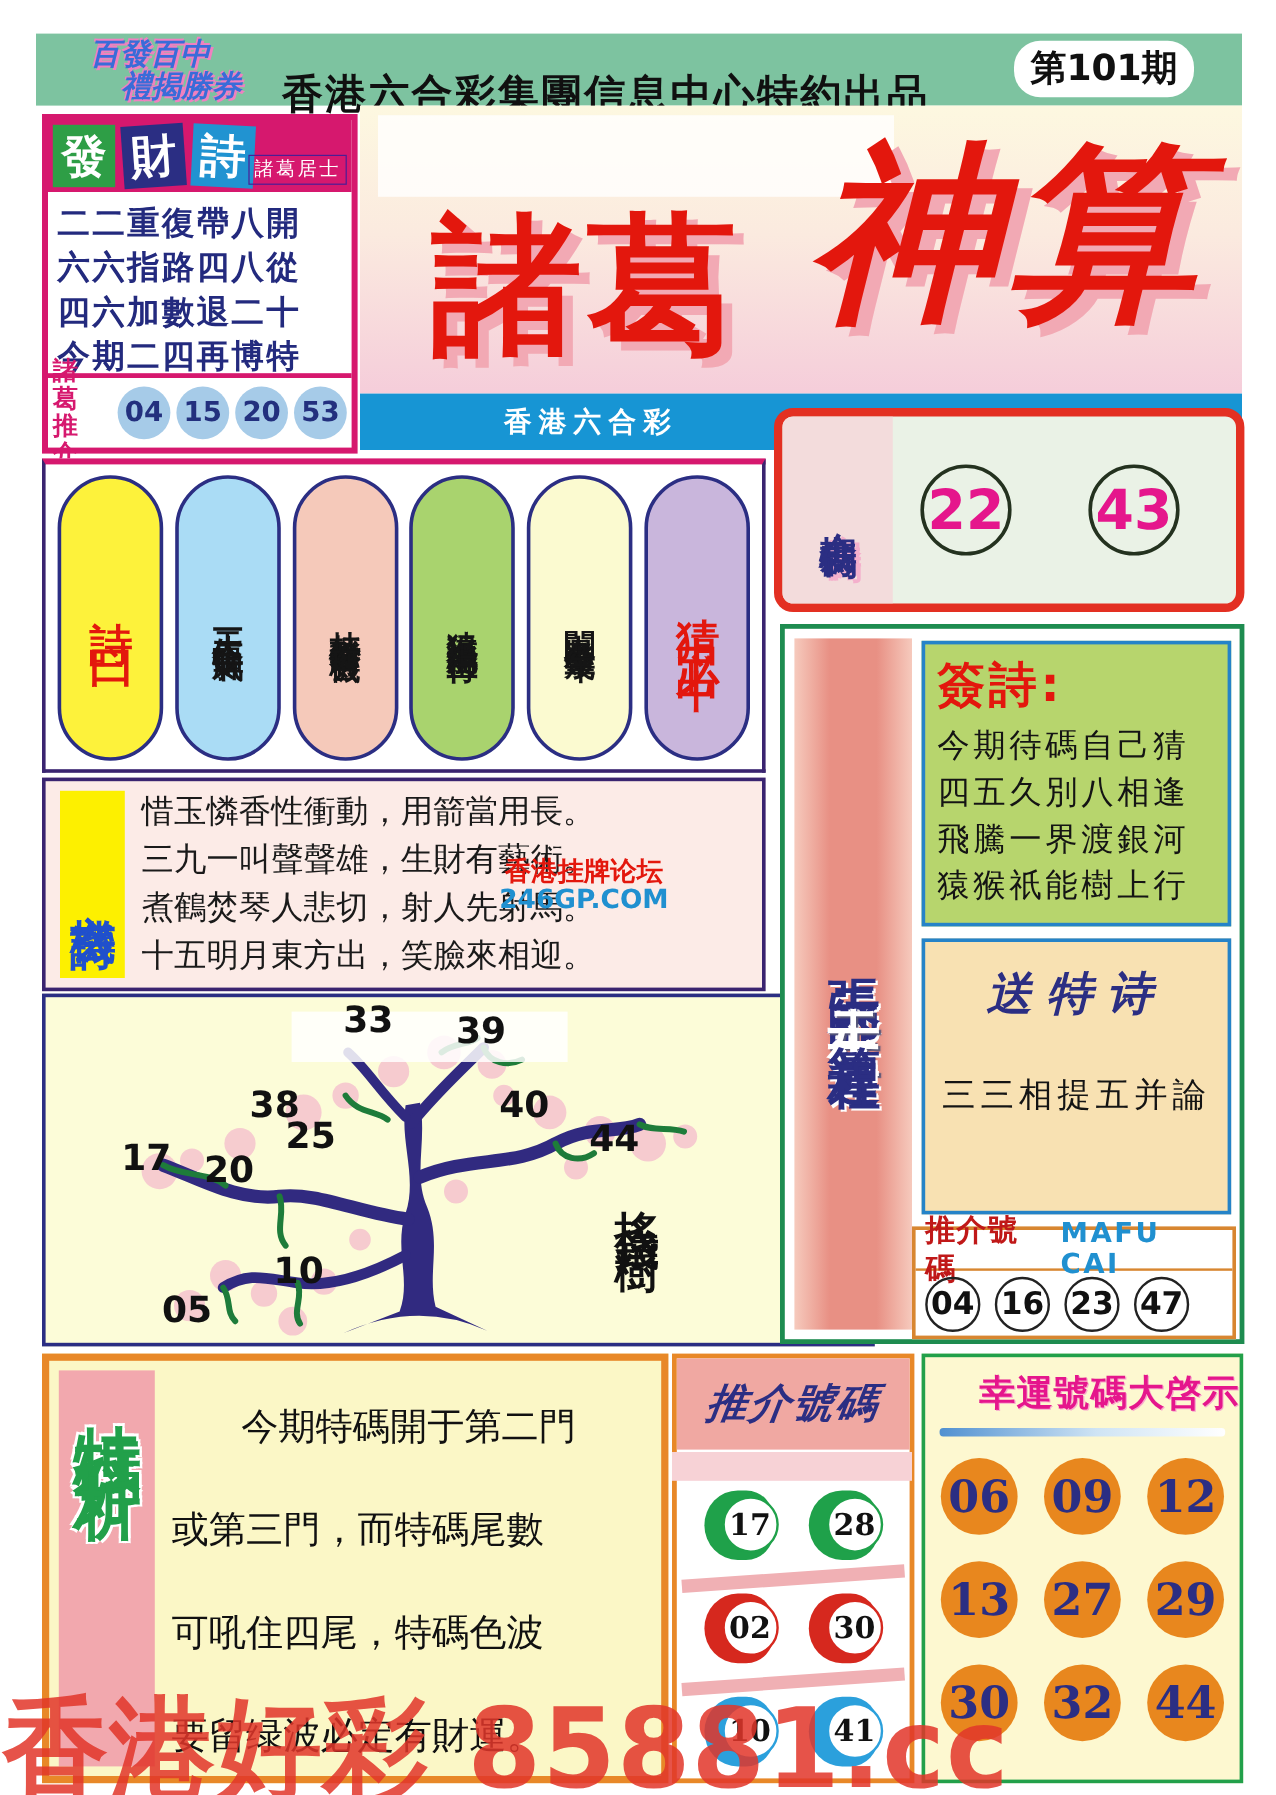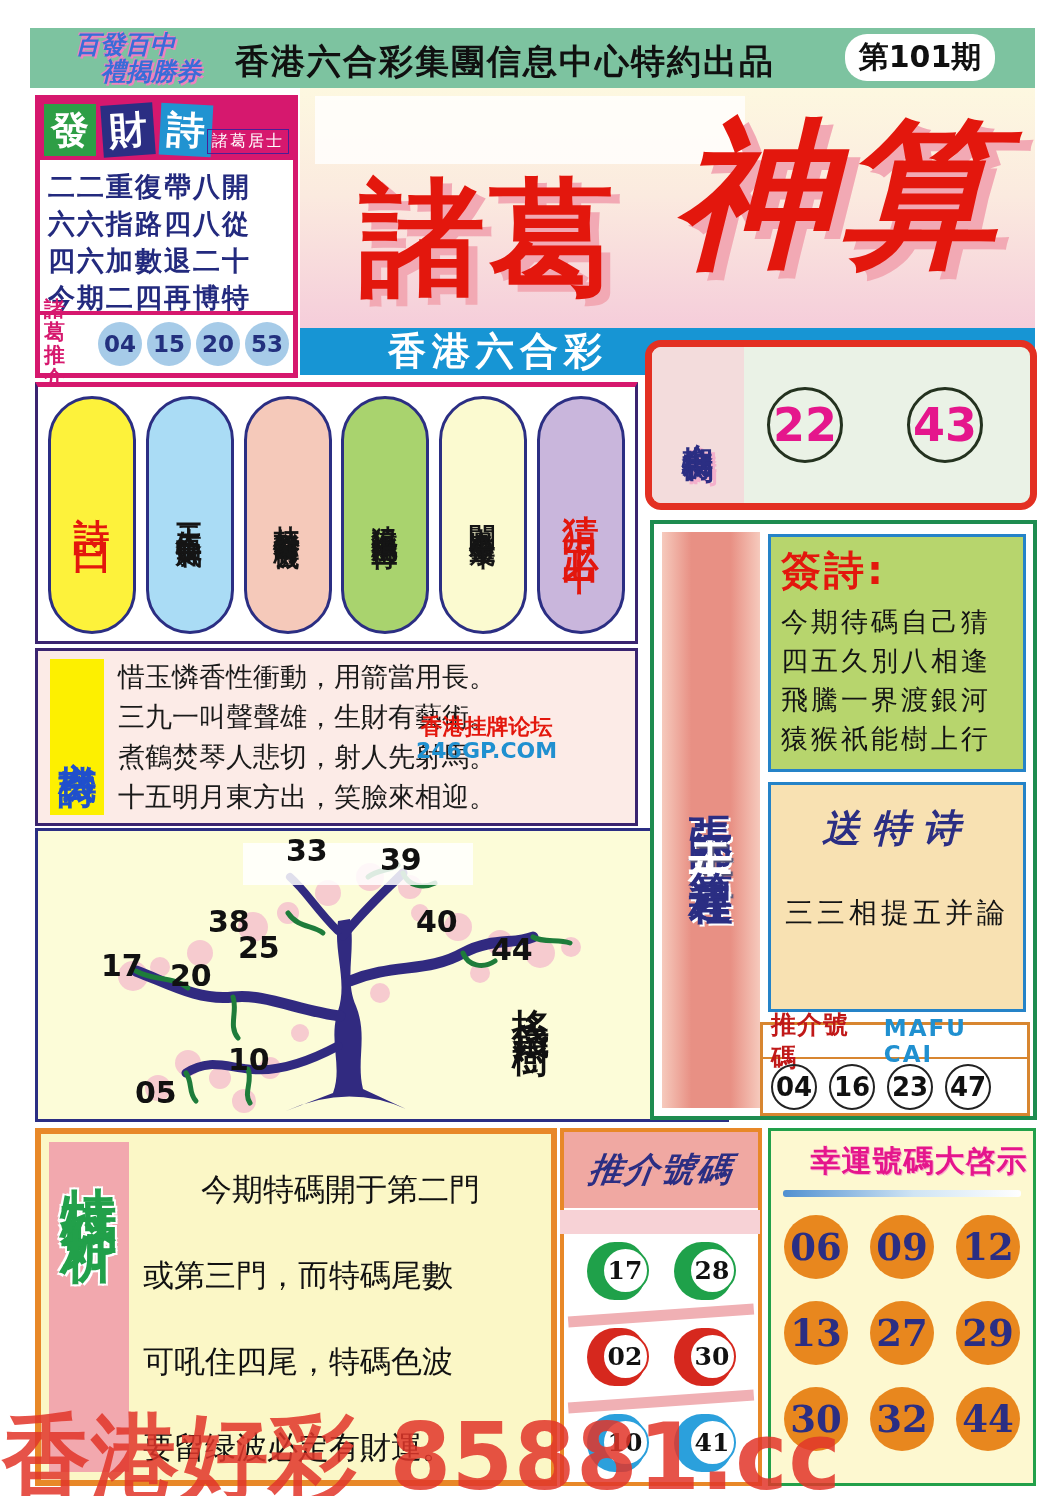--- a/index.html
+++ b/index.html
@@ -4,21 +4,21 @@
 <style>
   * { margin:0; padding:0; box-sizing:border-box; }
   body { background:#ffffff; font-family:"DejaVu Sans", sans-serif; }
   #page { position:relative; width:1063px; height:1496px; background:#ffffff; overflow:hidden; }
 
   
   .header-bar { position:absolute; left:30px; top:28px; width:1005px; height:60px; background:#7dc3a0; }
   .logo { position:absolute; left:45px; top:3px; font-style:italic; font-weight:900; font-size:25px;
           color:#3a6cd8; text-shadow:2px 2px 0 #f080c0, -1px -1px 0 #f080c0; line-height:27px; }
   .logo .l2 { margin-left:26px; }
-  .header-title { position:absolute; left:205px; top:11px; font-size:34px; font-weight:900; color:#101010; letter-spacing:2px; }
+  .header-title { position:absolute; left:205px; top:28px; font-size:34px; font-weight:900; color:#101010; letter-spacing:2px; }
   .issue-badge { position:absolute; right:40px; top:6px; width:150px; height:47px; background:#ffffff;
                  border-radius:22px; display:flex; align-items:center; justify-content:center;
                  font-size:30px; font-weight:900; color:#101010; }
 
   
   .facai-box { position:absolute; left:35px; top:95px; width:263px; height:283px; border:5px solid #d6186e; background:#ffffff; }
   .facai-head { position:relative; height:60px; background:#d6186e; }
   .facai-tile { position:absolute; top:4px; width:52px; height:52px; display:flex; align-items:center; justify-content:center;
                 color:#ffffff; font-size:38px; font-weight:900; }
   .tile1 { left:4px;  background:#2e9e46; }
@@ -37,21 +37,21 @@
   .masthead { position:absolute; left:300px; top:88px; width:735px; height:240px;
               background:linear-gradient(180deg,#fdf8e0 0%,#fbeadf 45%,#f5cdda 100%); }
   .masthead-patch { position:absolute; left:15px; top:8px; width:430px; height:68px; background:rgba(255,255,255,0.8); }
   .mast-t1 { position:absolute; left:60px; top:68px; font-size:125px; font-weight:900; color:#e3170d;
              text-shadow:9px 7px 0 #f2a9b4; font-family:"DejaVu Serif", serif; letter-spacing:4px; }
   .mast-t2 { position:absolute; left:375px; top:2px; font-size:158px; font-weight:900; font-style:italic; color:#e3170d;
              text-shadow:11px 8px 0 #f2a9b4; font-family:"DejaVu Serif", serif; letter-spacing:6px; }
 
   .blue-bar { position:absolute; left:300px; top:328px; width:735px; height:47px; background:#1795d4;
               display:flex; align-items:center; }
-  .blue-bar-label { color:#ffffff; font-weight:900; font-size:38px; letter-spacing:6px; margin-left:88px; }
+  .blue-bar-label { color:#ffffff; font-weight:900; font-size:23px; letter-spacing:6px; margin-left:120px; }
 
   
   .tema-box { position:absolute; left:645px; top:340px; width:392px; height:170px; background:#eaf2e6;
               border:7px solid #e33022; border-radius:16px; overflow:hidden; }
   .tema-label-strip { position:absolute; left:0; top:0; bottom:0; width:92px; background:#f3dcdc;
                       display:flex; align-items:center; justify-content:center; }
   .tema-label { writing-mode:vertical-rl; text-orientation:upright; font-size:31px; font-weight:900;
                 color:#2b2e83; letter-spacing:3px; text-shadow:4px 3px 0 #f4b0cc; }
   .tema-ball { position:absolute; top:40px; width:76px; height:76px; border:3px solid #24321f; border-radius:50%;
                display:flex; align-items:center; justify-content:center; color:#e5168c; font-size:46px; font-weight:900; }
@@ -136,21 +136,21 @@
   .badge { position:relative; width:62px; height:58px; }
   .badge-ribbon { position:absolute; left:0; top:0; width:58px; height:58px;
                   border-radius:48% 40% 40% 48% / 50% 42% 42% 50%; }
   .row-g .badge-ribbon { background:#1fa14a; } .row-r .badge-ribbon { background:#d6281e; } .row-b .badge-ribbon { background:#2ba0dc; }
   .badge-circle { position:absolute; right:0; top:5px; width:47px; height:47px; background:#ffffff; border-radius:50%;
                   display:flex; align-items:center; justify-content:center; font-size:25px; font-weight:700;
                   font-family:"DejaVu Serif", serif; color:#111111; }
   .row-g .badge-circle { border:2px solid #1fa14a; } .row-r .badge-circle { border:2px solid #d6281e; } .row-b .badge-circle { border:2px solid #2ba0dc; }
 
   .lucky-box { position:absolute; left:768px; top:1128px; width:268px; height:358px; background:#fdf8d0; border:3px solid #22a04a; }
-  .lucky-title { margin-top:10px; text-align:center; color:#e5168c; font-size:30px; font-weight:900;
+  .lucky-title { margin-top:10px; text-align:right; color:#e5168c; font-size:30px; font-weight:900;
                  font-family:"DejaVu Serif", serif; letter-spacing:1px; text-shadow:1px 1px 0 #f8aacc;padding-left:34px; }
   .lucky-div { margin:8px 12px 0 12px; height:7px; background:linear-gradient(90deg,#5090d0 0%,#cfe4f4 55%,#ffffff 100%); border-radius:3px; }
   .lucky-grid { display:grid; grid-template-columns:repeat(3,64px); grid-template-rows:repeat(3,64px);
                 gap:22px 22px; justify-content:center; margin-top:18px; }
   .lucky-ball { width:64px; height:64px; border-radius:50%; background:#e8871e; color:#2b2e83;
                 display:flex; align-items:center; justify-content:center; font-size:37px; font-weight:700;
                 font-family:"DejaVu Serif", serif; }
 
   
   .site-watermark { position:absolute; left:2px; top:1396px; font-size:88px; font-weight:900; color:#e2362a;

